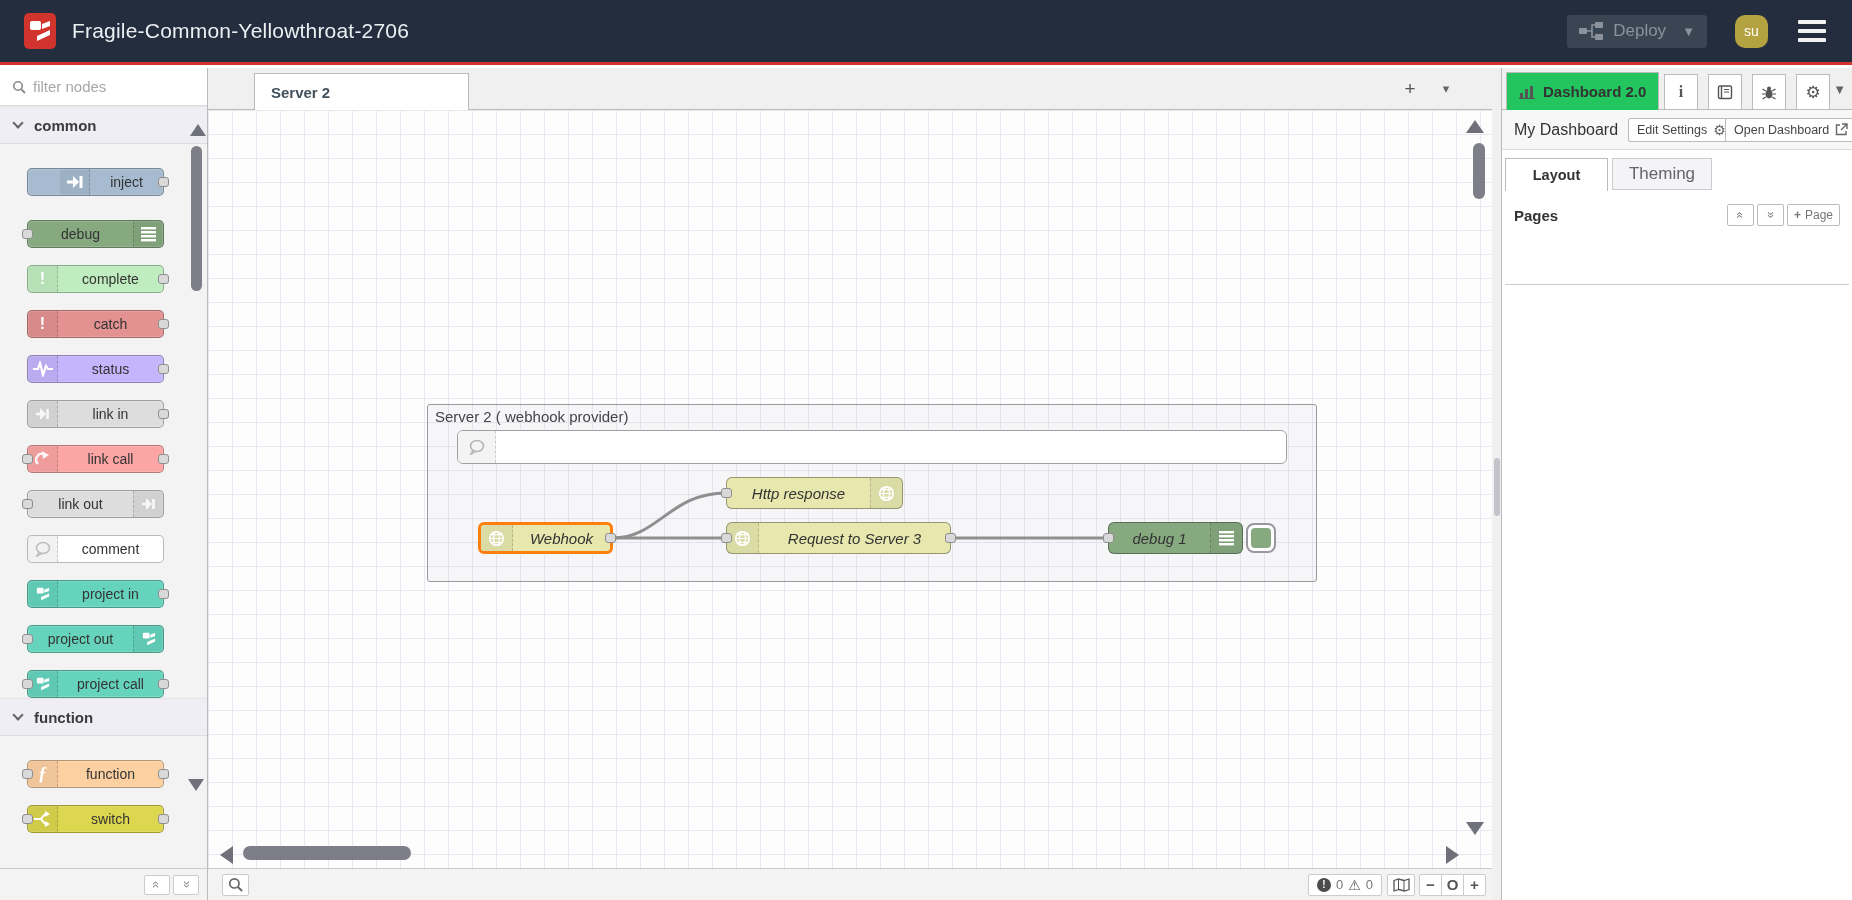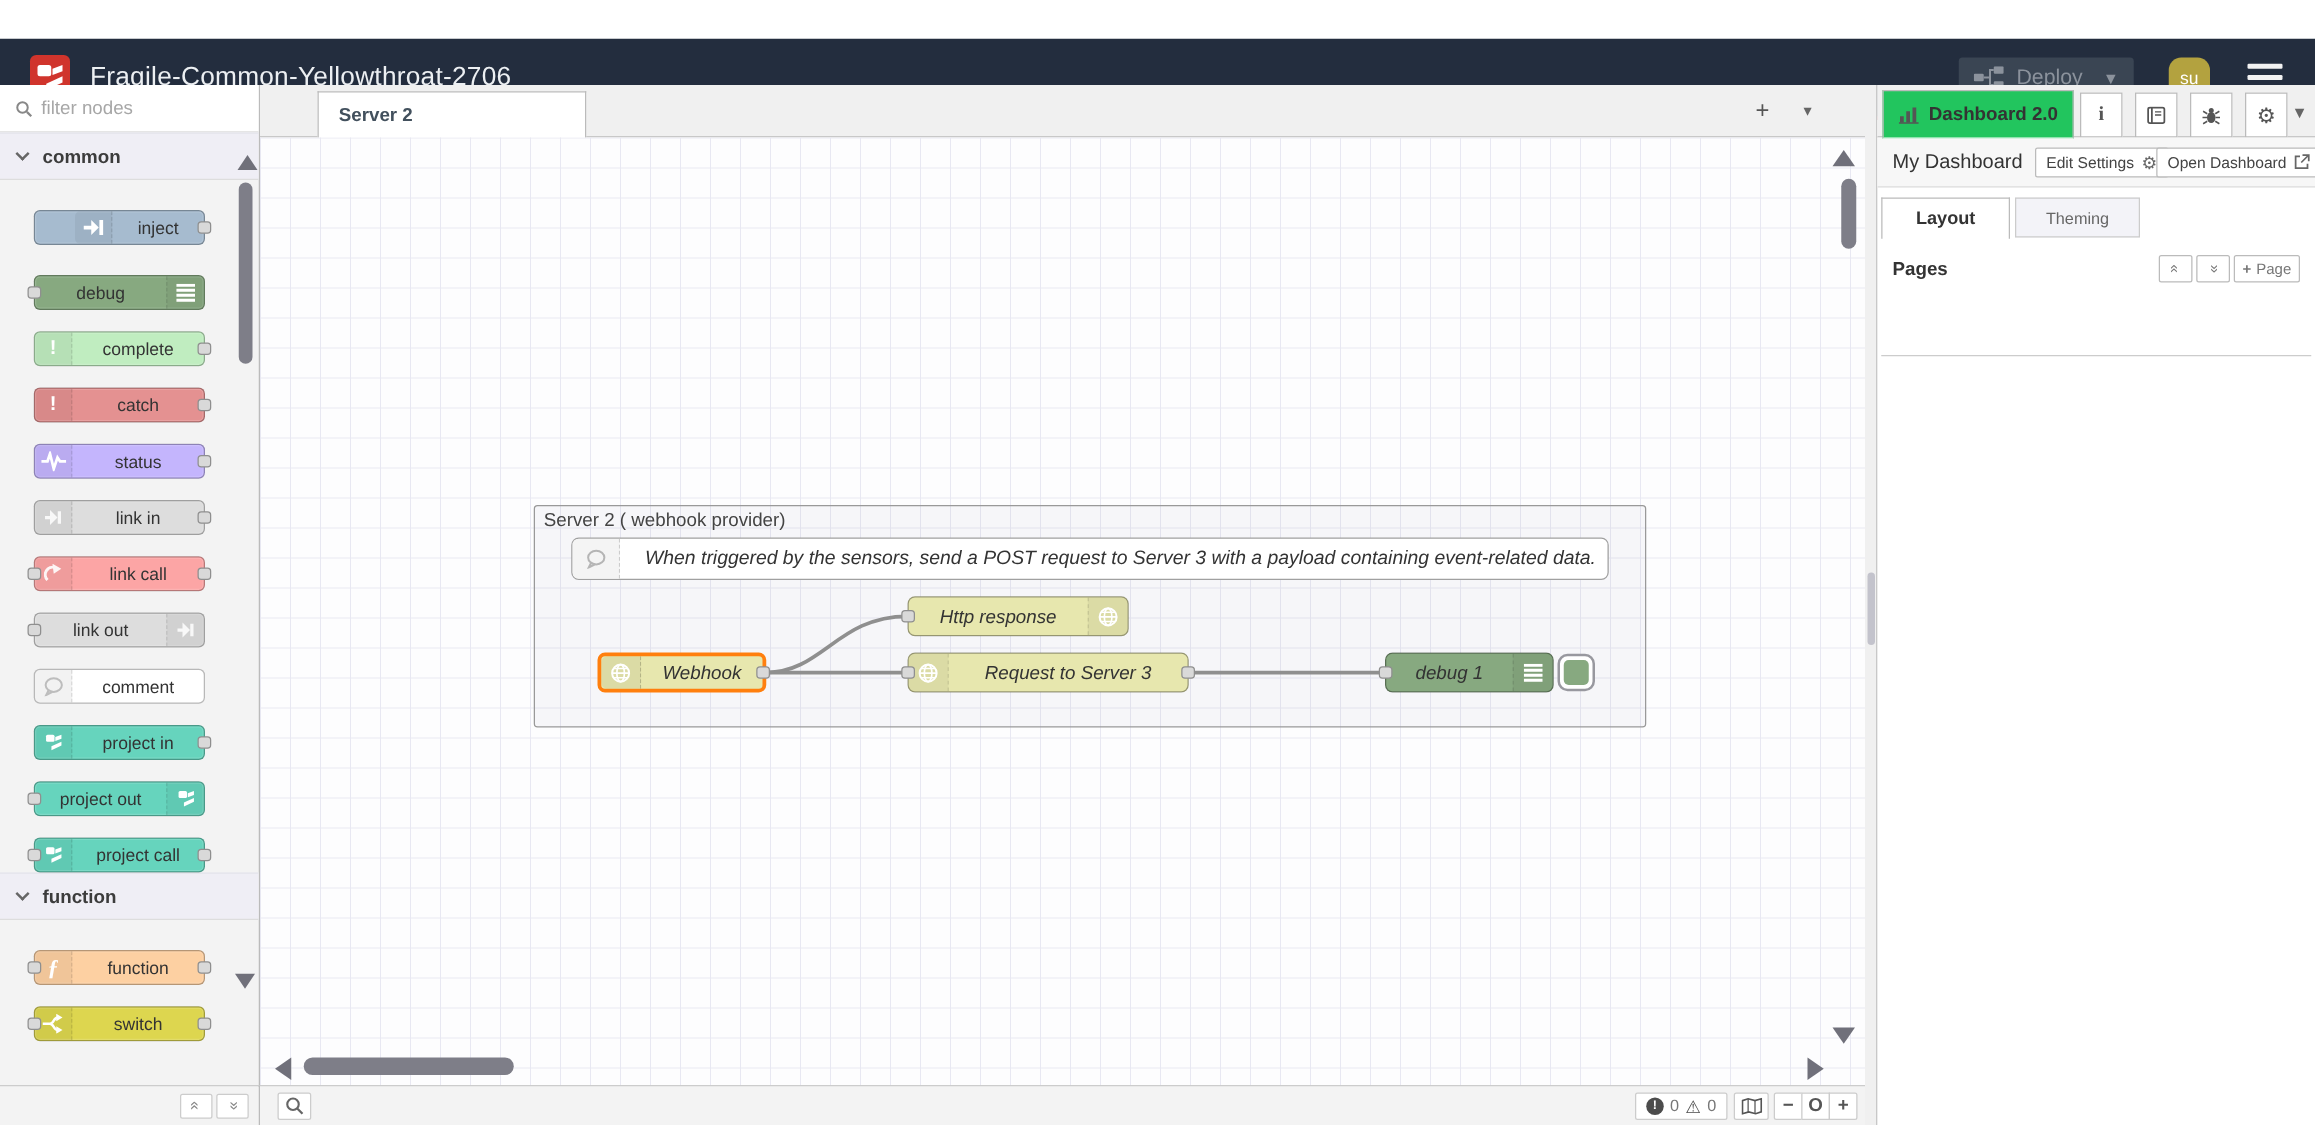--- a/index.html
+++ b/index.html
@@ -2,21 +2,21 @@
 <html><head>
 <meta charset="utf-8">
 <style>
   * { box-sizing: border-box; margin: 0; padding: 0; }
   html,body { width:1852px; height:900px; }
   body { font-family: "Liberation Sans", sans-serif; background:#fff; overflow:hidden; }
   #app { position:relative; width:1852px; height:900px; background:#fff; }
 
   
   #header { position:absolute; left:0; top:0; width:1852px; height:65px;
-            background:#232d3e; border-bottom:3px solid #d0342c; display:flex; align-items:center;margin-top:31px; }
+            background:#232d3e; border-bottom:3px solid #d0342c; display:flex; align-items:center; }
   #logo { width:32px; height:36px; margin-left:24px; background:#d0342c; border-radius:5px;
           display:flex; align-items:center; justify-content:center; }
   #app-title { color:#eceff2; font-size:21px; margin-left:16px; letter-spacing:.2px; }
   #header-right { position:absolute; right:0; top:0; height:62px; display:flex; align-items:center; }
   #deploy-btn { height:33px; background:#3a4553; border-radius:3px; color:#8b929c; font-size:17px;
                 display:flex; align-items:center; padding:0 12px; cursor:default; }
   #deploy-btn .dicon { margin-right:10px; display:inline-flex; }
   #deploy-btn .caret { margin-left:16px; font-size:13px; }
   #avatar { width:33px; height:33px; margin-left:28px; background:#b3a23f; border-radius:10px;
             color:#fff; font-size:14px; display:flex; align-items:center; justify-content:center; }
@@ -151,21 +151,21 @@
   #sb-title { font-size:16px; color:#333; margin-left:12px; }
   .sb-btn { height:24px; background:#fff; border:1px solid #bbb; border-radius:2px; font-size:12.5px; color:#444;
             display:flex; align-items:center; gap:6px; padding:0 8px; cursor:pointer; white-space:nowrap; }
   #edit-settings { position:absolute; left:126px; }
   #open-dashboard { position:absolute; left:223px; }
   #sb-subtabs { position:absolute; left:0; top:90px; width:350px; height:33px; }
   #tab-layout { position:absolute; left:3px; top:0; width:103px; height:33px; background:#fff; border:1px solid #bbb;
                 border-bottom:none; display:flex; align-items:center; justify-content:center; font-size:14.5px;
                 font-weight:bold; color:#333; cursor:pointer; }
   #tab-theming { position:absolute; left:110px; top:0; width:100px; height:32px; background:#f3f3f8;
-                 border:1px solid #ccc; display:flex; align-items:center; justify-content:center; font-size:13px;
+                 border:1px solid #ccc; display:flex; align-items:center; justify-content:center; font-size:17px;
                  color:#666; cursor:pointer; }
   #pages-row { position:absolute; left:12px; top:135px; width:326px; height:24px; display:flex; align-items:center; }
   #pages-title { font-size:15px; font-weight:bold; color:#333; }
   #pages-btns { position:absolute; right:0; display:flex; gap:3px; }
   .pg-btn { height:22px; min-width:27px; background:#fff; border:1px solid #bbb; border-radius:2px; color:#777;
             display:flex; align-items:center; justify-content:center; font-size:12px; cursor:pointer; padding:0 6px; }
   #sb-help { position:absolute; left:12px; top:168px; width:310px; font-size:13px; font-style:italic;
              color:#adadad; line-height:1.45; }
   #sb-sep { position:absolute; left:3px; top:216px; width:344px; border-top:1px solid #ccc; }
 
@@ -427,21 +427,20 @@
       <path d="M743 428 C795 428 848 428 900 428" stroke="#8f8f8f" stroke-width="3" fill="none" stroke-linecap="round"></path>
     </svg>
 
     <div id="comment-node" style="left: 249px; top: 320px; width: 830px;">
       <div class="icon-box">
         <svg width="18" height="16" viewBox="0 0 18 16">
           <ellipse cx="9" cy="7" rx="6.5" ry="5.5" fill="none" stroke="#b5b5b5" stroke-width="1.6"></ellipse>
           <path d="M5 11 L3 15 L8 12.4" fill="none" stroke="#b5b5b5" stroke-width="1.6"></path>
         </svg>
       </div>
-      <div class="ctext">When triggered by the sensors, send a POST request to Server 3 with a payload containing event-related data.</div>
     </div>
 
     <div id="flow-nodes">
         <div class="fnode icon-right" style="left: 518px; top: 367px; width: 177px; background: rgb(231, 231, 174);">
           <div class="icon-box">
             <span class="icon">
               <svg width="17" height="17" viewBox="0 0 18 18">
                 <circle cx="9" cy="9" r="7.2" fill="none" stroke="#fff" stroke-width="1.7"></circle>
                 <ellipse cx="9" cy="9" rx="3.2" ry="7.2" fill="none" stroke="#fff" stroke-width="1.4"></ellipse>
                 <path d="M2 9 H16 M3.2 5 H14.8 M3.2 13 H14.8" stroke="#fff" stroke-width="1.3"></path>

